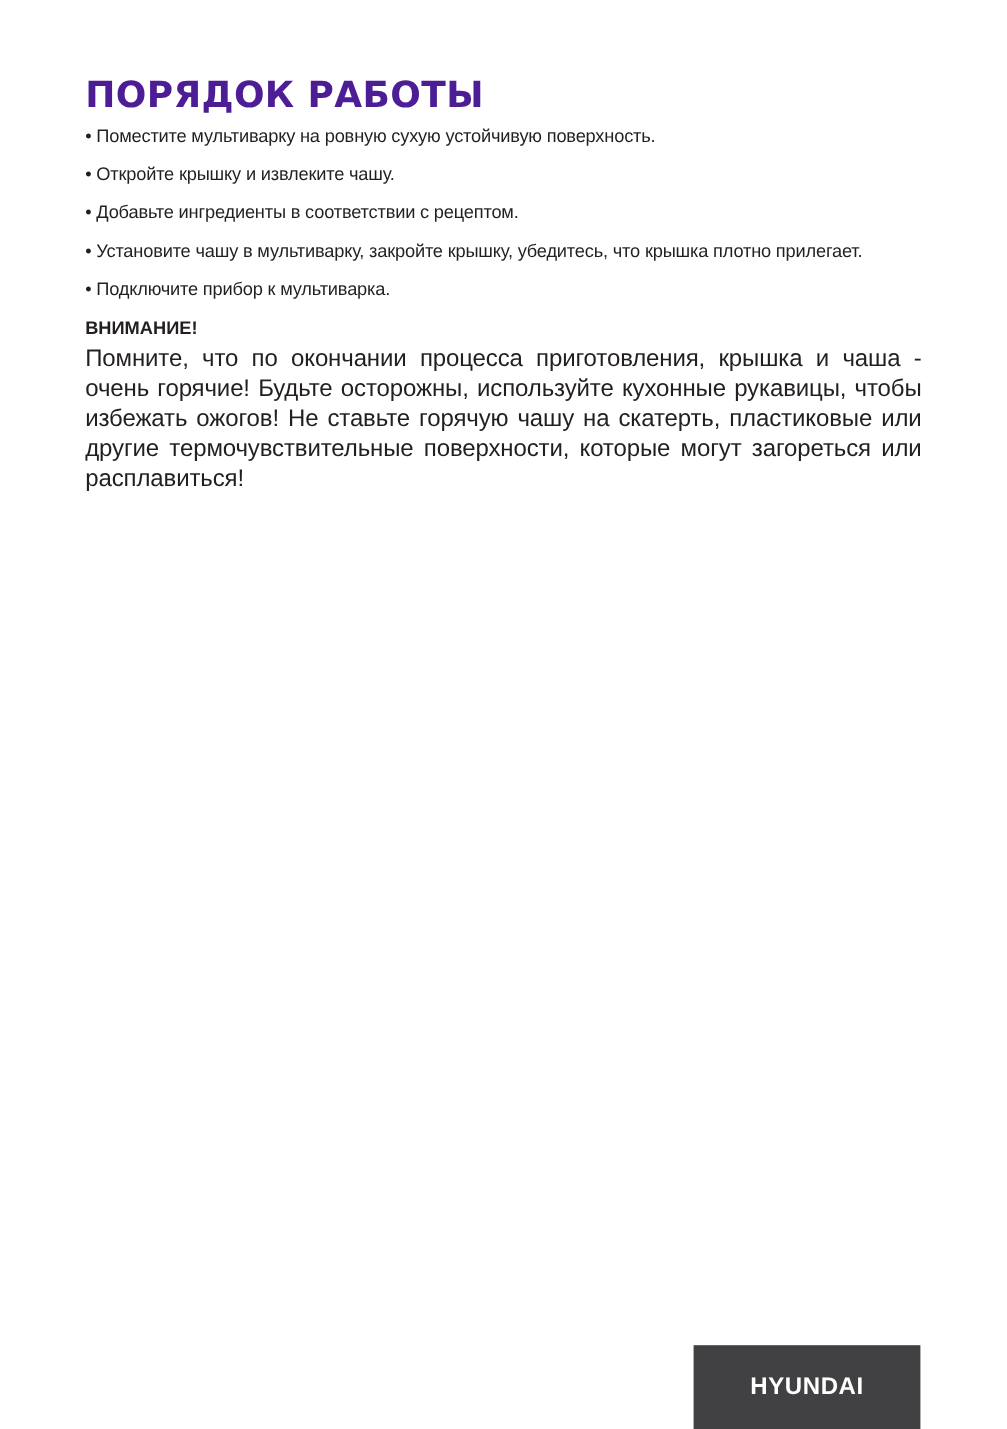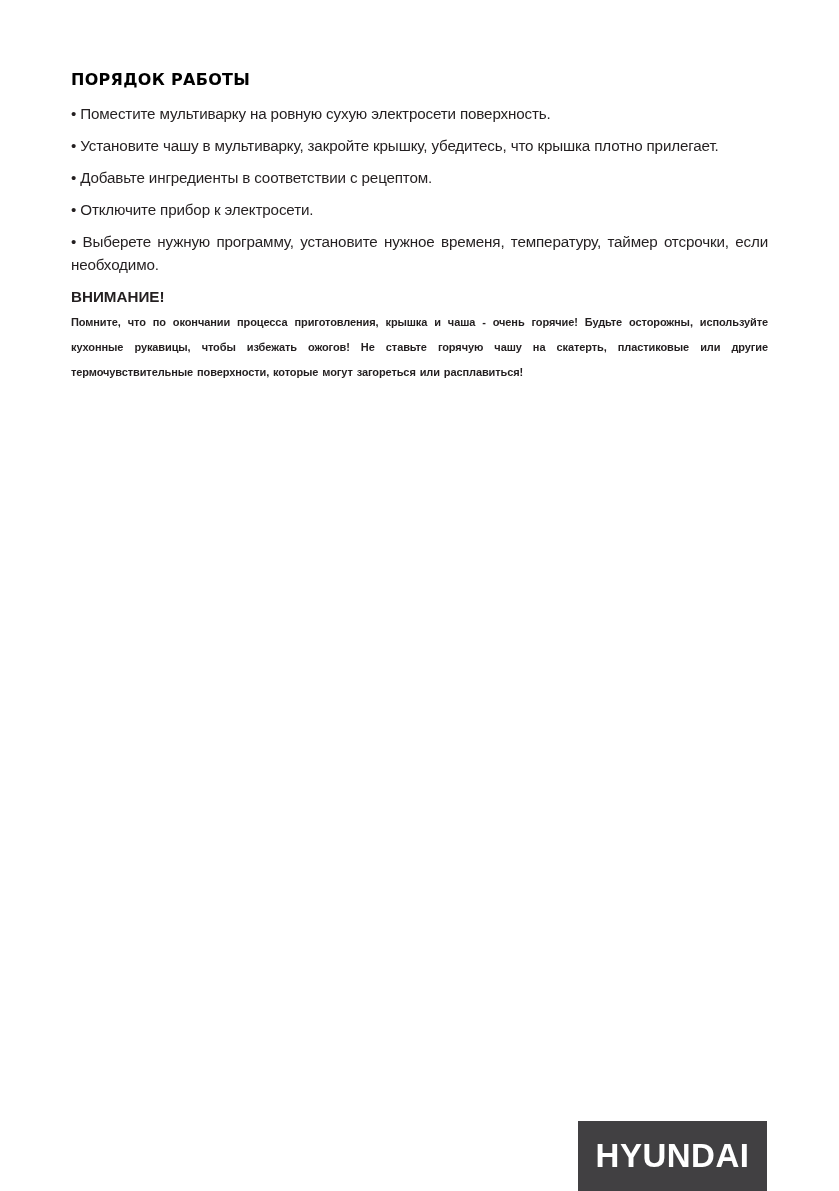--- a/index.html
+++ b/index.html
@@ -17,47 +17,47 @@
     }
     .page {
       position: absolute;
       left: 71px;
       top: 66px;
       width: 697px;
     }
     .heading {
       font-family: "DejaVu Sans", sans-serif;
       font-weight: bold;
-      font-size: 16px;
+      font-size: 30px;
       letter-spacing: 0.3px;
       margin: 0 0 9px 0;
       line-height: 27px;
-      color: #000000;
+      color: #4c1d95;
     }
     .steps {
       list-style: none;
       margin: 0;
       padding: 0;
     }
     .step {
       font-size: 15.2px;
       line-height: 23px;
       margin: 0 0 9px 0;
       text-align: justify;
       letter-spacing: -0.15px;
     }
     .warning-title {
       font-size: 15.2px;
       font-weight: bold;
       line-height: 23px;
       margin: 0 0 2px 0;
     }
     .warning-text {
-      font-size: 11px;
-      font-weight: bold;
+      font-size: 20px;
+      font-weight: normal;
       line-height: 25px;
       text-align: justify;
       letter-spacing: -0.1px;
       word-spacing: 1px;
       margin: 0;
     }
     .logo {
       position: absolute;
       left: 578px;
       top: 1121px;
@@ -65,36 +65,36 @@
       height: 70px;
       background: #414042;
       display: flex;
       align-items: center;
       justify-content: center;
     }
     .logo-text {
       color: #ffffff;
       font-family: "Liberation Sans", sans-serif;
       font-weight: bold;
-      font-size: 33px;
+      font-size: 20px;
       letter-spacing: 0.5px;
     }
   </style>
 </head>
 <body>
 
 <div class="page">
   <h1 class="heading">ПОРЯДОК РАБОТЫ</h1>
 
   <ul class="steps">
-    <li class="step">• Поместите мультиварку на ровную сухую электросети поверхность.</li>
+    <li class="step">• Поместите мультиварку на ровную сухую устойчивую поверхность.</li>
+    <li class="step">• Откройте крышку и извлеките чашу.</li>
+    <li class="step">• Добавьте ингредиенты в соответствии с рецептом.</li>
     <li class="step">• Установите чашу в мультиварку, закройте крышку, убедитесь, что крышка плотно прилегает.</li>
-    <li class="step">• Добавьте ингредиенты в соответствии с рецептом.</li>
-    <li class="step">• Отключите прибор к электросети.</li>
-    <li class="step">• Выберете нужную программу, установите нужное временя, температуру, таймер отсрочки, если необходимо.</li>
+    <li class="step">• Подключите прибор к мультиварка.</li>
   </ul>
 
   <div class="warning-title">ВНИМАНИЕ!</div>
   <p class="warning-text">Помните, что по окончании процесса приготовления, крышка и чаша - очень горячие! Будьте осторожны, используйте кухонные рукавицы, чтобы избежать ожогов! Не ставьте горячую чашу на скатерть, пластиковые или другие термочувствительные поверхности, которые могут загореться или расплавиться!</p>
 </div>
 
 <div class="logo">
   <span class="logo-text">HYUNDAI</span>
 </div>
 

